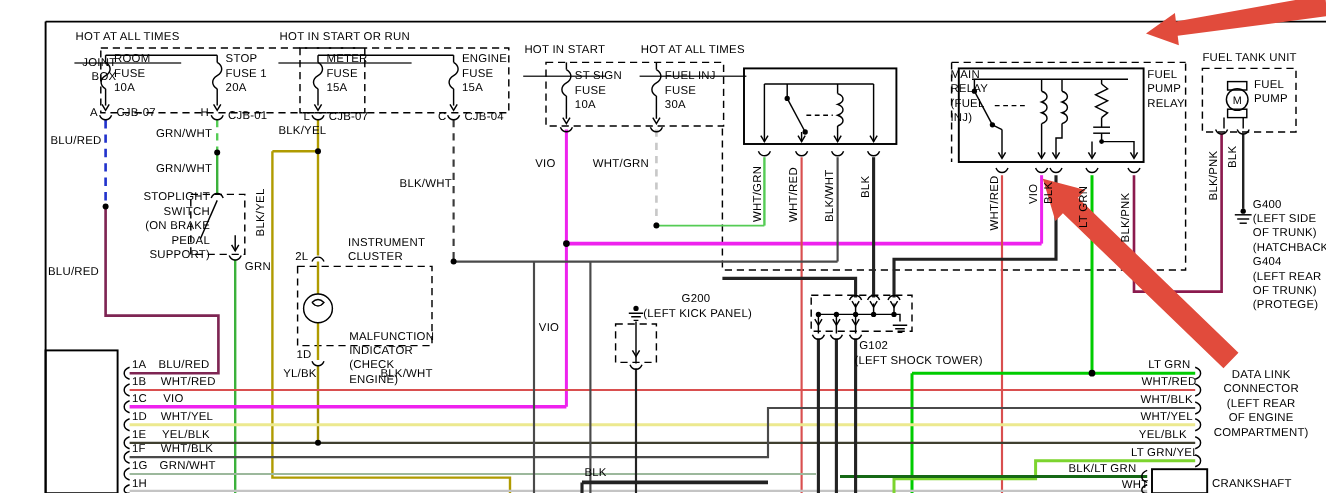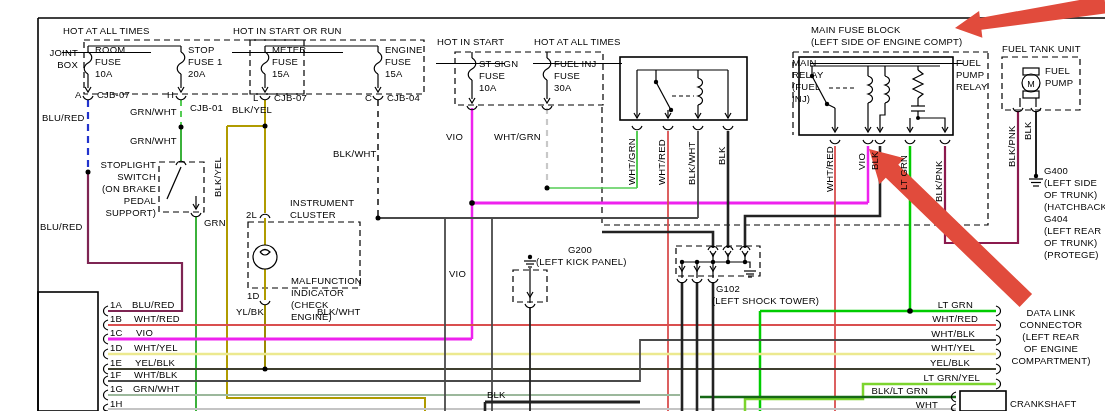--- a/index.html
+++ b/index.html
@@ -1,21 +1,21 @@
 <!DOCTYPE html>
 <html><head>
 <meta charset="utf-8">
 <style>
   html,body{margin:0;padding:0;background:#fff;}
   #stage{position:relative;width:1105px;height:411px;background:#ffffff;overflow:hidden;
          font-family:"Liberation Sans",sans-serif;color:#000;}
   #wiresvg{position:absolute;left:0;top:0;}
   .lbl{position:absolute;font-size:9.5px;line-height:12px;white-space:pre-line;letter-spacing:.2px;}
   .u{display:inline-block;border-bottom:1px solid #000;padding:0 1px 15px 1px;}
-  .r{text-align:right;}
+  .r{text-align:right;padding-left:19px;}
   .c{text-align:center;}
   .v{transform-origin:0 0;transform:rotate(-90deg);white-space:nowrap;}
 </style>
 </head>
 <body>
 
 <div id="stage">
 
 <svg id="wiresvg" width="1105" height="411" viewBox="0 0 1105 411">
 
@@ -329,22 +329,20 @@
   </g>
   <g fill="#e14b3c">
     <polygon points="0,0 32,-18 32,-9 218,-9 218,9 32,9 32,18" transform="translate(869,149) rotate(44)"></polygon>
   </g>
 </svg>
 
 <div class="lbl" style="left:62px;top:25px;"><span class="u">HOT AT ALL TIMES</span></div>
 <div class="lbl" style="left:232px;top:25px;"><span class="u">HOT IN START OR RUN</span></div>
 <div class="lbl" style="left:436px;top:36px;"><span class="u">HOT IN START</span></div>
 <div class="lbl" style="left:533px;top:36px;"><span class="u">HOT AT ALL TIMES</span></div>
-<div class="lbl" style="left:810px;top:24px;"><span class="u">MAIN FUSE BLOCK
-(LEFT SIDE OF ENGINE COMPT)</span></div>
 <div class="lbl" style="left:1002px;top:43px;">FUEL TANK UNIT</div>
 
 <div class="lbl r" style="left:38px;top:47px;width:40px;">JOINT
 BOX</div>
 <div class="lbl" style="left:95px;top:44px;">ROOM
 FUSE
 10A</div>
 <div class="lbl" style="left:188px;top:44px;">STOP
 FUSE 1
 20A</div>
@@ -395,21 +393,21 @@
 <div class="lbl c" style="left:1000px;top:307px;width:102px;">DATA LINK
 CONNECTOR
 (LEFT REAR
 OF ENGINE
 COMPARTMENT)</div>
 <div class="lbl" style="left:1010px;top:398px;">CRANKSHAFT</div>
 
 <div class="lbl" style="left:75px;top:89px;">A</div>
 <div class="lbl" style="left:97px;top:89px;">CJB-07</div>
 <div class="lbl" style="left:167px;top:89px;">H</div>
-<div class="lbl" style="left:190px;top:102px;">CJB-01</div>
+<div class="lbl" style="left:190px;top:91px;">CJB-01</div>
 <div class="lbl" style="left:253px;top:92px;">L</div>
 <div class="lbl" style="left:274px;top:92px;">CJB-07</div>
 <div class="lbl" style="left:365px;top:92px;">C</div>
 <div class="lbl" style="left:387px;top:92px;">CJB-04</div>
 <div class="lbl" style="left:246px;top:209px;">2L</div>
 <div class="lbl" style="left:247px;top:290px;">1D</div>
 
 <div class="lbl" style="left:42px;top:112px;">BLU/RED</div>
 <div class="lbl" style="left:130px;top:106px;">GRN/WHT</div>
 <div class="lbl" style="left:232px;top:104px;">BLK/YEL</div>

